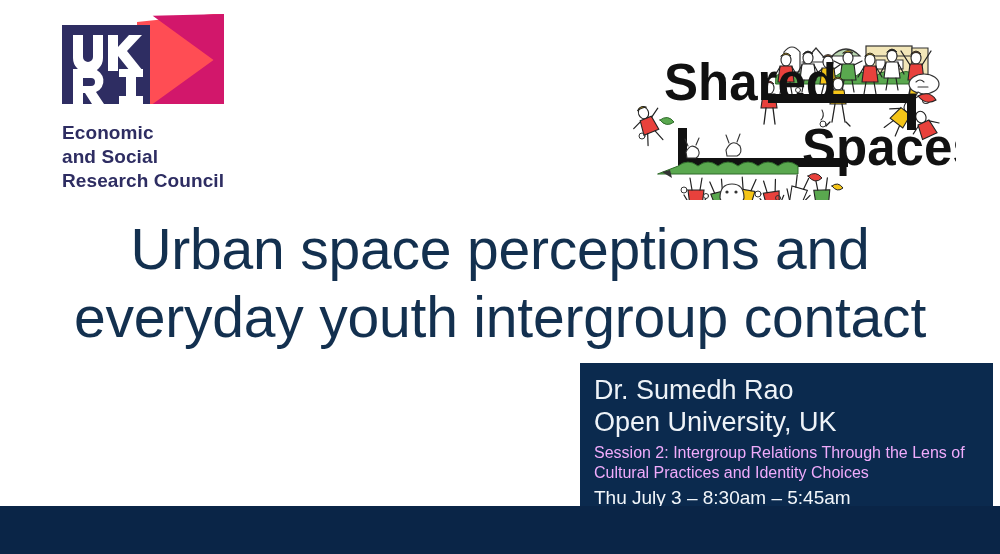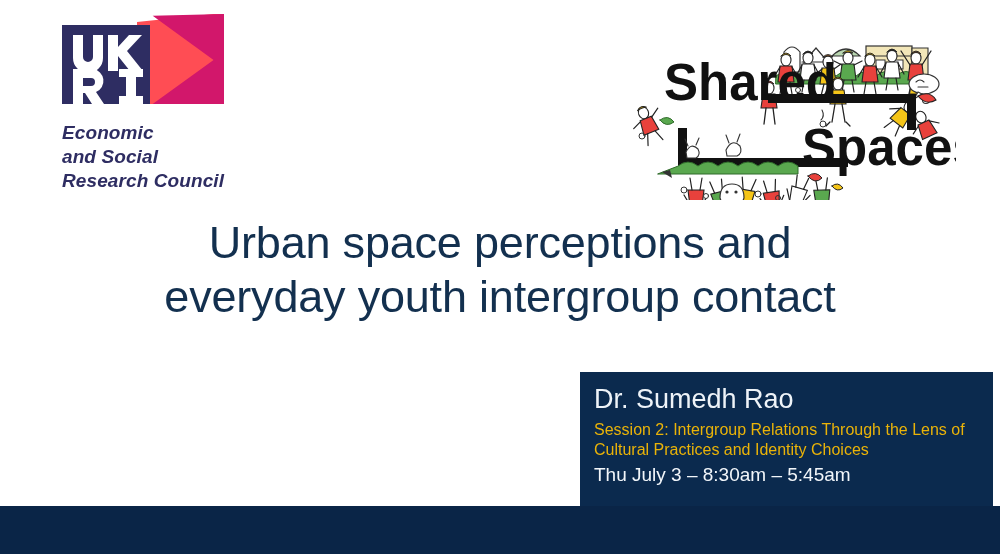--- a/index.html
+++ b/index.html
@@ -70,71 +70,69 @@
   }
   .ukri-letters svg { display: block; }
   .esrc-name {
     margin-top: 17px;
     color: #2e2d62;
     font-size: 19px;
     font-weight: bold;
     line-height: 1.27;
     letter-spacing: 0.1px;
     white-space: pre-line;
-    font-style: italic;
   }
 
   
   #shared-spaces-logo {
     position: absolute;
     left: 626px;
     top: 0;
     width: 330px;
     height: 200px;
   }
   #shared-spaces-logo svg { display: block; }
 
   
   #slide-title {
     position: absolute;
     left: 0;
     top: 216px;
     width: 1000px;
     text-align: center;
     color: #13304f;
-    font-size: 45px;
+    font-size: 57px;
     line-height: 1.19;
     letter-spacing: -0.2px;
     white-space: pre-line;
   }
 
   
   #speaker-panel {
     position: absolute;
     left: 580px;
     top: 363px;
     width: 413px;
     height: 143px;
     background: #0b2a4e;
     box-sizing: border-box;
     padding: 12px 0 0 14px;
-    margin-top: 9px;
   }
   .sp-name {
     color: #eef3f8;
     font-size: 27px;
     line-height: 1.18;
   }
   .sp-org {
     color: #eef3f8;
     font-size: 27px;
     line-height: 1.18;
   }
   .sp-session {
-    color: #eab308;
+    color: #f0abfc;
     font-size: 16px;
     line-height: 1.28;
     margin-top: 4px;
     white-space: pre-line;
   }
   .sp-time {
     color: #f2f6fa;
     font-size: 19px;
     line-height: 1.25;
     margin-top: 2px;
@@ -346,20 +344,21 @@
 
       <text x="176" y="165" font-family="Liberation Sans, sans-serif" font-size="51" font-weight="bold" fill="#111111">Spaces</text>
     </svg>
   </div>
 
   <div id="slide-title">Urban space perceptions and
 everyday youth intergroup contact</div>
 
   <div id="speaker-panel">
     <div class="sp-name">Dr. Sumedh Rao</div>
+    <div class="sp-org">Open University, UK</div>
     <div class="sp-session">Session 2: Intergroup Relations Through the Lens of
 Cultural Practices and Identity Choices</div>
     <div class="sp-time">Thu July 3 – 8:30am – 5:45am</div>
   </div>
 
   <div id="bottom-bar"></div>
 
 </div>
 
 </body></html>

